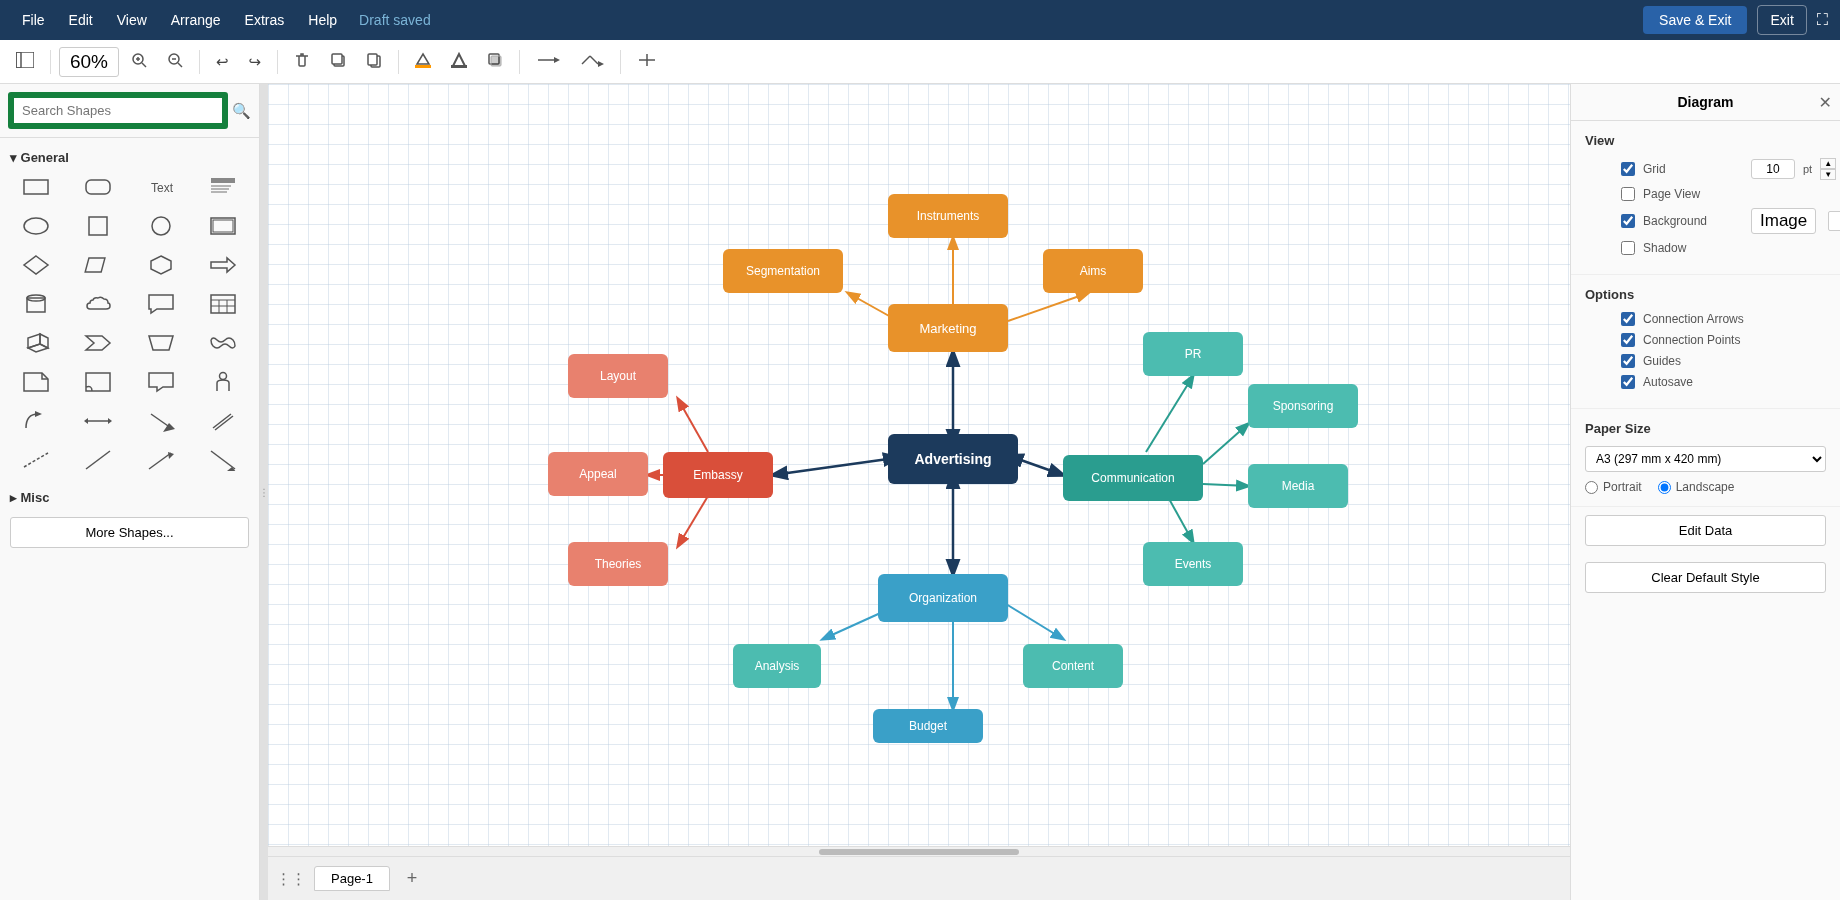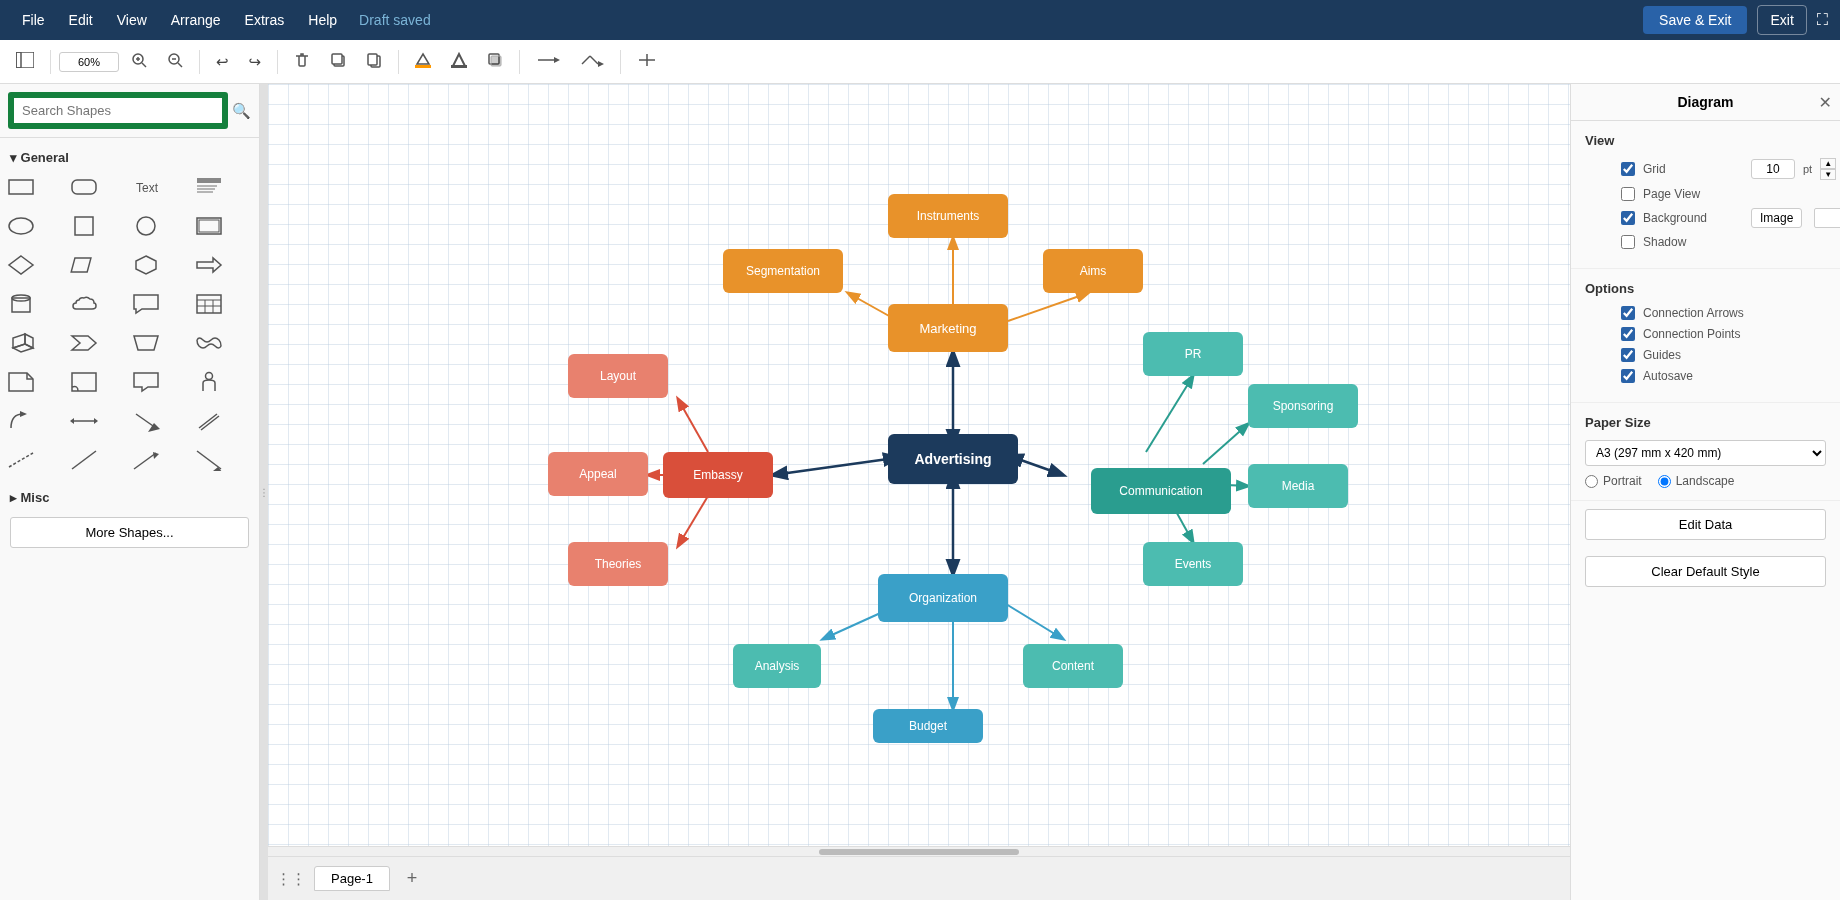--- a/index.html
+++ b/index.html
@@ -69,21 +69,21 @@
       padding: 4px 7px;
       border-radius: 3px;
       cursor: pointer;
       font-size: 15px;
       color: #444;
     }
     .zoom-display {
       border: 1px solid #ccc;
       border-radius: 3px;
       padding: 3px 8px;
-      font-size: 11px;
+      font-size: 19px;
       min-width: 60px;
       text-align: center;
       background: white;
       cursor: pointer;
     }
     .toolbar-sep { width: 1px; background: #ddd; height: 24px; margin: 0 4px; }
 
     
     #main-layout {
       display: flex;
@@ -137,21 +137,21 @@
     }
     .shapes-grid {
       display: grid;
       grid-template-columns: repeat(4, 1fr);
       gap: 3px;
       margin-bottom: 6px;
     }
     .shape-item {
       display: flex;
       align-items: center;
-      justify-content: flex-start;
+      justify-content: center;
       height: 36px;
       cursor: pointer;
       border-radius: 3px;
       border: 1px solid transparent;
     }
     .shape-svg { width: 28px; height: 22px; }
 
     
     .panel-collapse {
       width: 8px;
@@ -296,21 +296,21 @@
       border-radius: 2px;
       cursor: pointer;
       flex-shrink: 0;
     }
     .image-btn {
       border: 1px solid #ccc;
       background: white;
       padding: 2px 8px;
       border-radius: 3px;
       cursor: pointer;
-      font-size: 12px;
+      font-size: 17px;
     }
     .paper-size-select {
       border: 1px solid #ccc;
       border-radius: 3px;
       padding: 4px 6px;
       font-size: 12px;
       width: 100%;
       background: white;
       cursor: pointer;
     }
@@ -791,21 +791,21 @@
 
     <div class="diagram-node" style="left: 620px; top: 350px; width: 130px; height: 50px; background-color: rgb(28, 58, 92); font-size: 14px; font-weight: 600;">Advertising</div>
         <div class="diagram-node" style="left: 620px; top: 220px; width: 120px; height: 48px; background-color: rgb(232, 146, 42); font-size: 13px; font-weight: 500;">Marketing</div>
         <div class="diagram-node" style="left: 620px; top: 110px; width: 120px; height: 44px; background-color: rgb(232, 146, 42);">Instruments</div>
         <div class="diagram-node" style="left: 455px; top: 165px; width: 120px; height: 44px; background-color: rgb(232, 146, 42);">Segmentation</div>
         <div class="diagram-node" style="left: 775px; top: 165px; width: 100px; height: 44px; background-color: rgb(232, 146, 42);">Aims</div>
         <div class="diagram-node" style="left: 395px; top: 368px; width: 110px; height: 46px; background-color: rgb(217, 79, 58);">Embassy</div>
         <div class="diagram-node" style="left: 280px; top: 368px; width: 100px; height: 44px; background-color: rgb(232, 129, 110);">Appeal</div>
         <div class="diagram-node" style="left: 300px; top: 270px; width: 100px; height: 44px; background-color: rgb(232, 129, 110);">Layout</div>
         <div class="diagram-node" style="left: 300px; top: 458px; width: 100px; height: 44px; background-color: rgb(232, 129, 110);">Theories</div>
-        <div class="diagram-node" style="left: 795px; top: 384px; width: 140px; height: 46px; background-color: rgb(42, 157, 143); margin-left: 28px;">Communication</div>
+        <div class="diagram-node" style="left: 795px; top: 371px; width: 140px; height: 46px; background-color: rgb(42, 157, 143);">Communication</div>
         <div class="diagram-node" style="left: 875px; top: 248px; width: 100px; height: 44px; background-color: rgb(76, 188, 176);">PR</div>
         <div class="diagram-node" style="left: 980px; top: 300px; width: 110px; height: 44px; background-color: rgb(76, 188, 176);">Sponsoring</div>
         <div class="diagram-node" style="left: 980px; top: 380px; width: 100px; height: 44px; background-color: rgb(76, 188, 176);">Media</div>
         <div class="diagram-node" style="left: 875px; top: 458px; width: 100px; height: 44px; background-color: rgb(76, 188, 176);">Events</div>
         <div class="diagram-node" style="left: 610px; top: 490px; width: 130px; height: 48px; background-color: rgb(58, 160, 200);">Organization</div>
         <div class="diagram-node" style="left: 465px; top: 560px; width: 88px; height: 44px; background-color: rgb(76, 188, 176);">Analysis</div>
         <div class="diagram-node" style="left: 755px; top: 560px; width: 100px; height: 44px; background-color: rgb(76, 188, 176);">Content</div>
         <div class="diagram-node" style="left: 605px; top: 625px; width: 110px; height: 34px; background-color: rgb(58, 160, 200);">Budget</div>
       </div>
 

